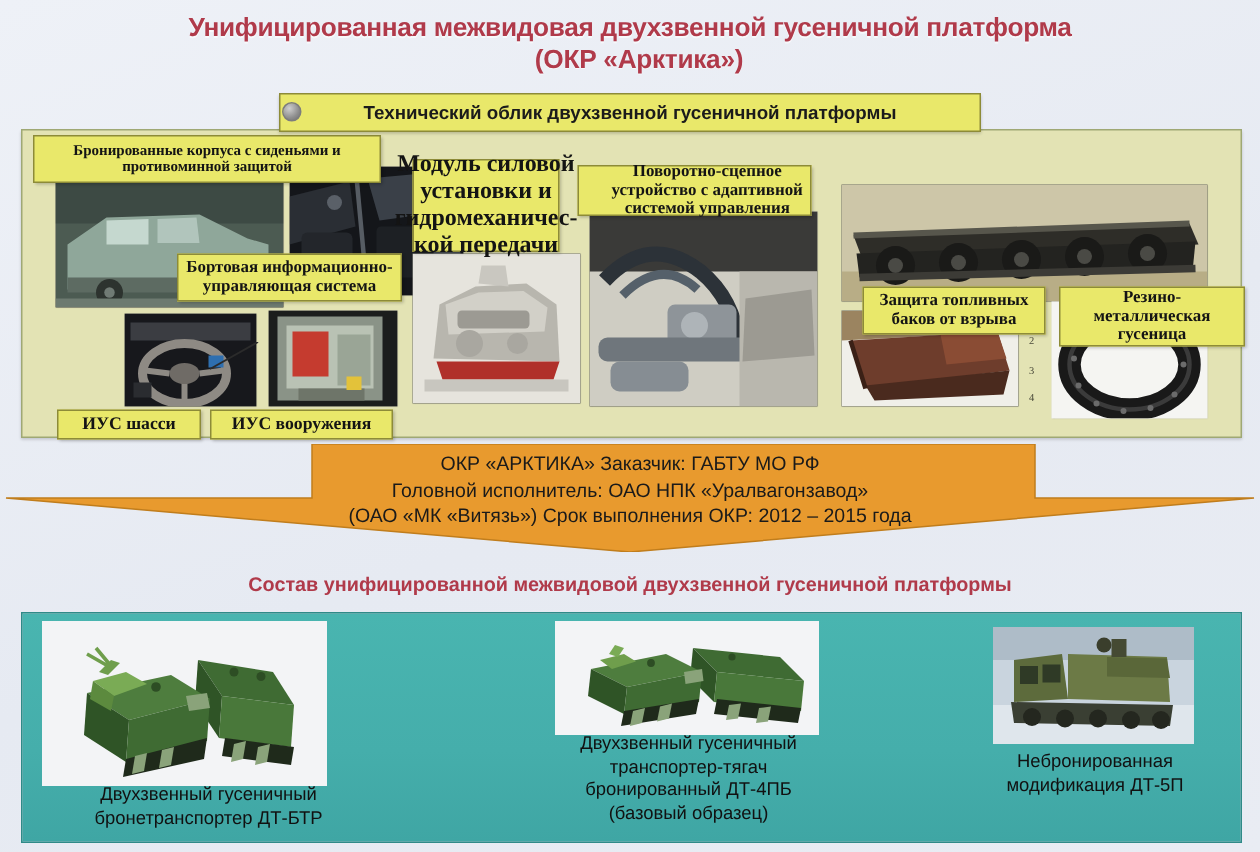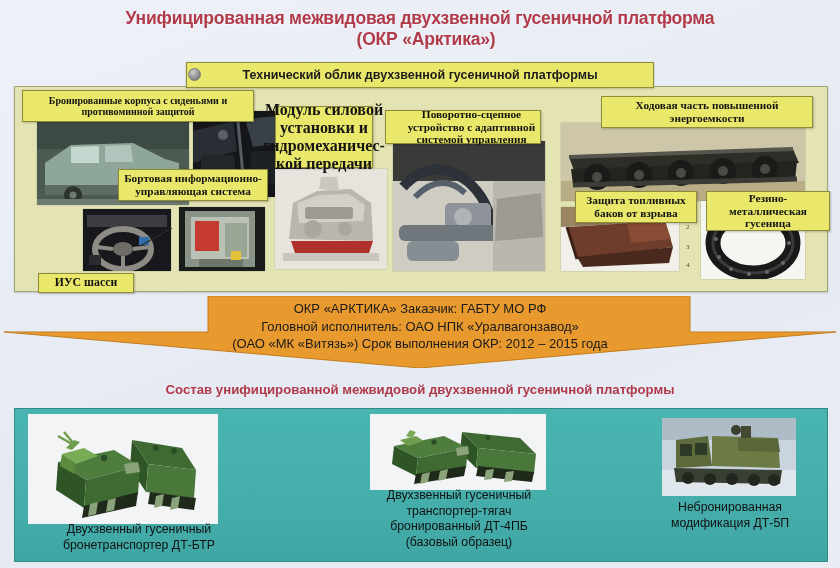--- a/index.html
+++ b/index.html
@@ -248,36 +248,36 @@
   </div>
 
   <div class="lbl" style="left:275px;top:106px;width:98px;height:62px;font-size:16px;">
     <span>Модуль силовой установки и гидромеханичес-кой передачи</span>
   </div>
 
   <div class="lbl" style="left:385px;top:110px;width:156px;height:34px;font-size:11.3px;padding-left:20px;">
     <span>Поворотно-сцепное устройство с адаптивной системой управления</span>
   </div>
 
-  <div class="lbl" style="left:601px;top:96px;width:212px;height:32px;font-size:11.3px;">
-    <span>Ходовая часть повышенной энергоемкости</span>
-  </div>
 
   <div class="lbl" style="left:575px;top:191px;width:122px;height:32px;font-size:11.3px;">
     <span>Защита топливных баков от взрыва</span>
   </div>
 
   <div class="lbl" style="left:706px;top:191px;width:124px;height:40px;font-size:11.3px;">
     <span>Резино-металлическая гусеница</span>
   </div>
 
   <div class="lbl" style="left:38px;top:273px;width:96px;height:20px;font-size:11.8px;">
     <span>ИУС шасси</span>
   </div>
 
+  <div class="lbl" style="left:140px;top:273px;width:122px;height:20px;font-size:11.8px;">
+    <span>ИУС вооружения</span>
+  </div>
 
   <svg class="pointer" style="position:absolute;left:140px;top:228px;width:34px;height:20px;z-index:22;">
     <line x1="0" y1="18" x2="32" y2="0" stroke="#2b2b2b" stroke-width="1.2"></line>
   </svg>
 
   <div class="arrow-wrap">
     <svg width="840" height="72" viewBox="0 0 840 72" style="position:absolute;left:0;top:0;z-index:1;">
       <path d="M208 0 L690 0 L690 36 L836 36 L420 72 L4 36 L208 36 Z" fill="#e89a2e" stroke="#c07d1c" stroke-width="1"></path>
     </svg>
     <div class="arrow-txt">

